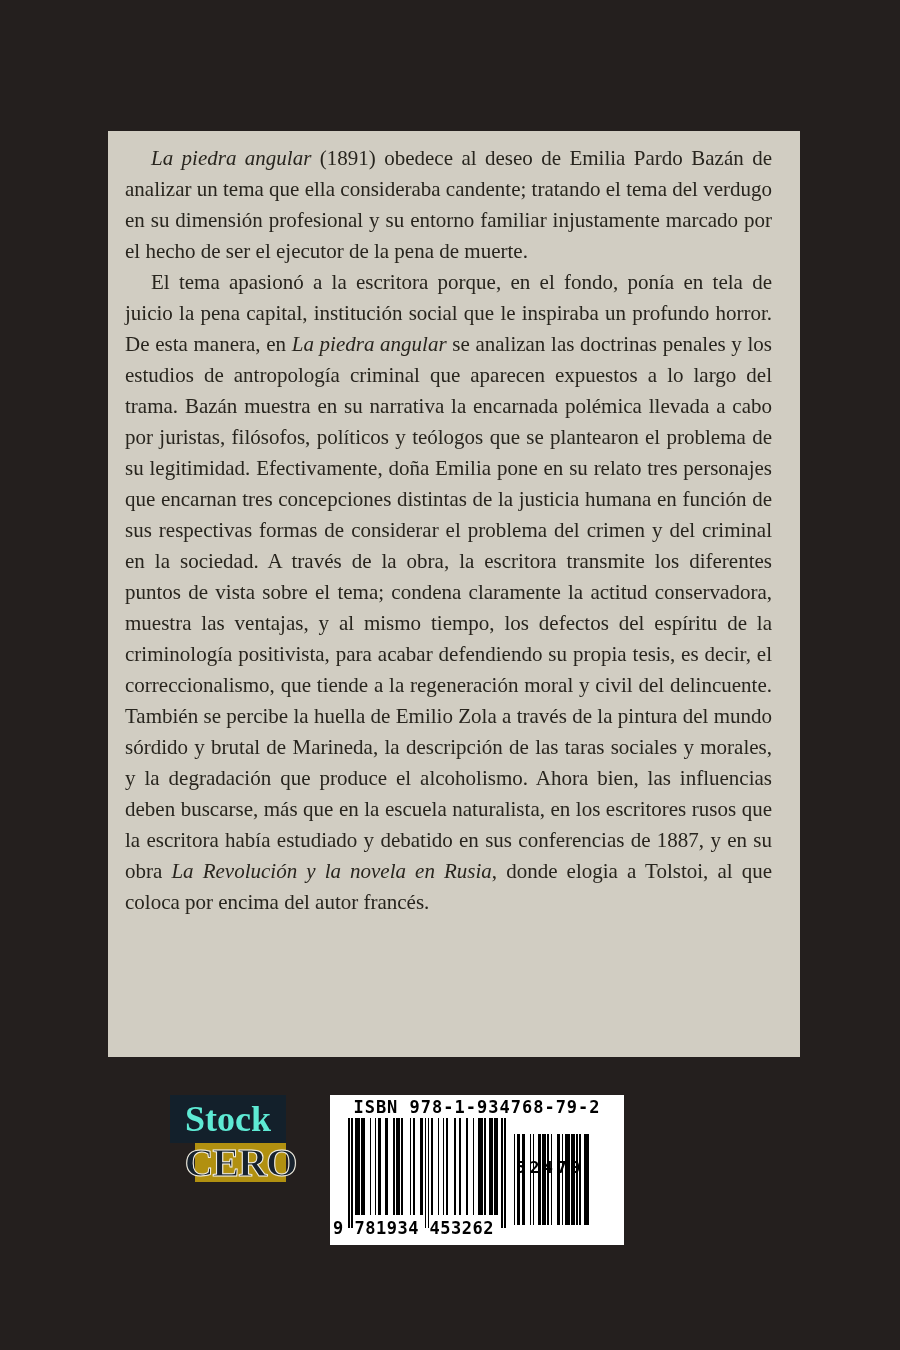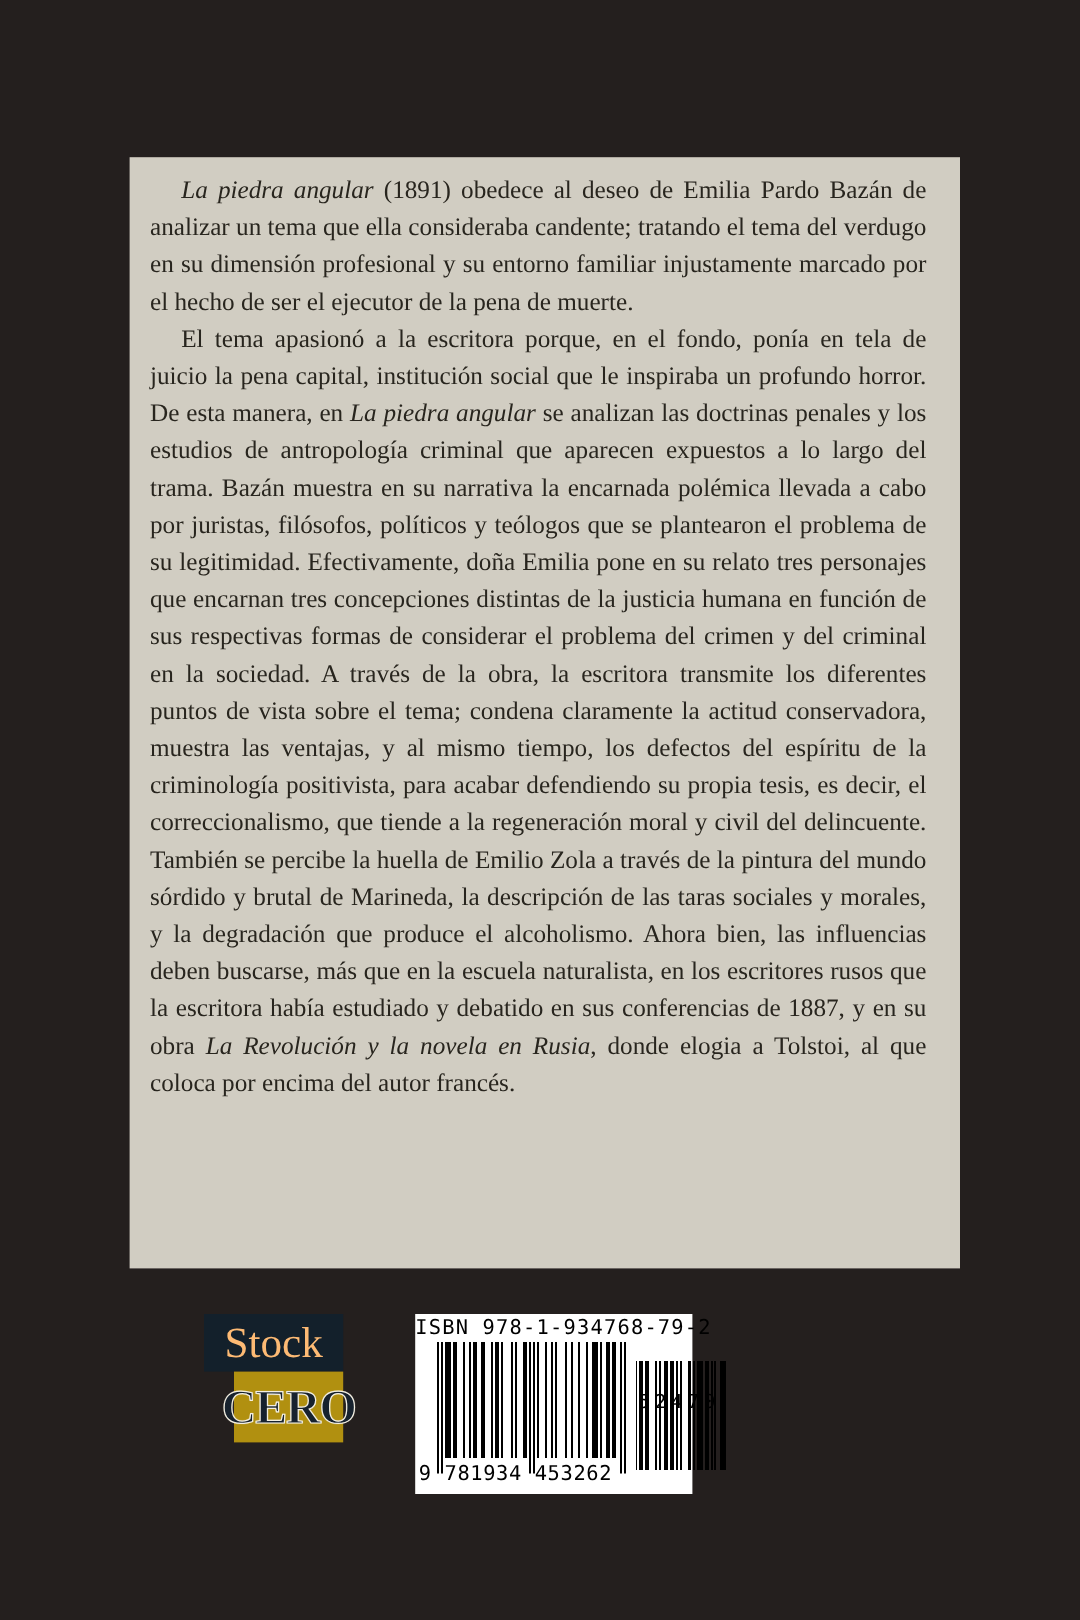--- a/index.html
+++ b/index.html
@@ -21,35 +21,36 @@
   .panel p.caption {
     margin:9px 0 0 0; text-align:right;
     font-size:21px; line-height:30px;
   }
   em { font-style:italic; }
 
   
   .logo { position:absolute; left:170px; top:1095px; width:116px; height:103px; }
   .logo-top {
     height:48px; background:#13202b; display:flex; align-items:center; justify-content:center;
-    color:#fdba74; font-weight:normal; font-size:36px; letter-spacing:0px;
+    color:#5eead4; font-weight:bold; font-size:36px; letter-spacing:0px;
   }
   .logo-bottom {
-    height:59px; background:#b19010; display:flex; align-items:center; justify-content:center;
+    height:39px; background:#b19010; display:flex; align-items:center; justify-content:center;
     color:#17222e; font-weight:bold; font-size:40px; letter-spacing:-1px;
     -webkit-text-stroke:1px #f3efe2;
     text-shadow:0 0 1px #f3efe2;
     margin-left:25px;
   }
 
   
   .barcode-box {
-    position:absolute; left:346px; top:1095px; width:231px; height:150px;
+    position:absolute; left:330px; top:1095px; width:294px; height:150px;
     background:#ffffff; color:#000;
     font-family:"DejaVu Sans Mono", monospace;
+    font-weight:bold;
   }
   .isbn-line {
     position:absolute; top:2px; left:0; right:0; text-align:center;
     font-size:17px; letter-spacing:1px; white-space:nowrap;
   }
   .main-bars { position:absolute; left:18px; top:23px; }
   .ean-digits {
     position:absolute; left:3px; top:123px;
     font-size:17px; letter-spacing:0.5px; white-space:pre;
   }

